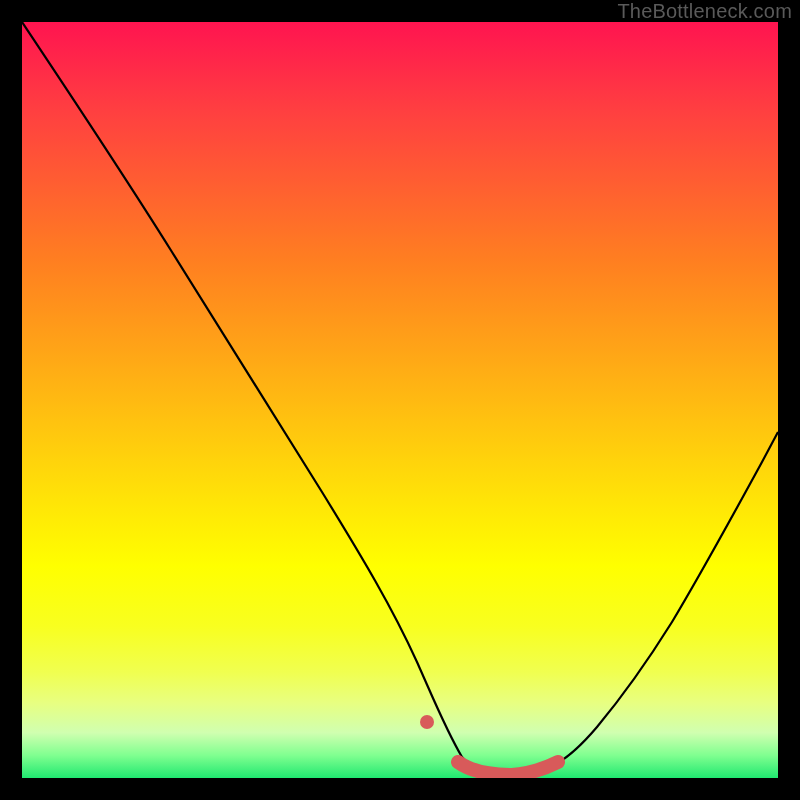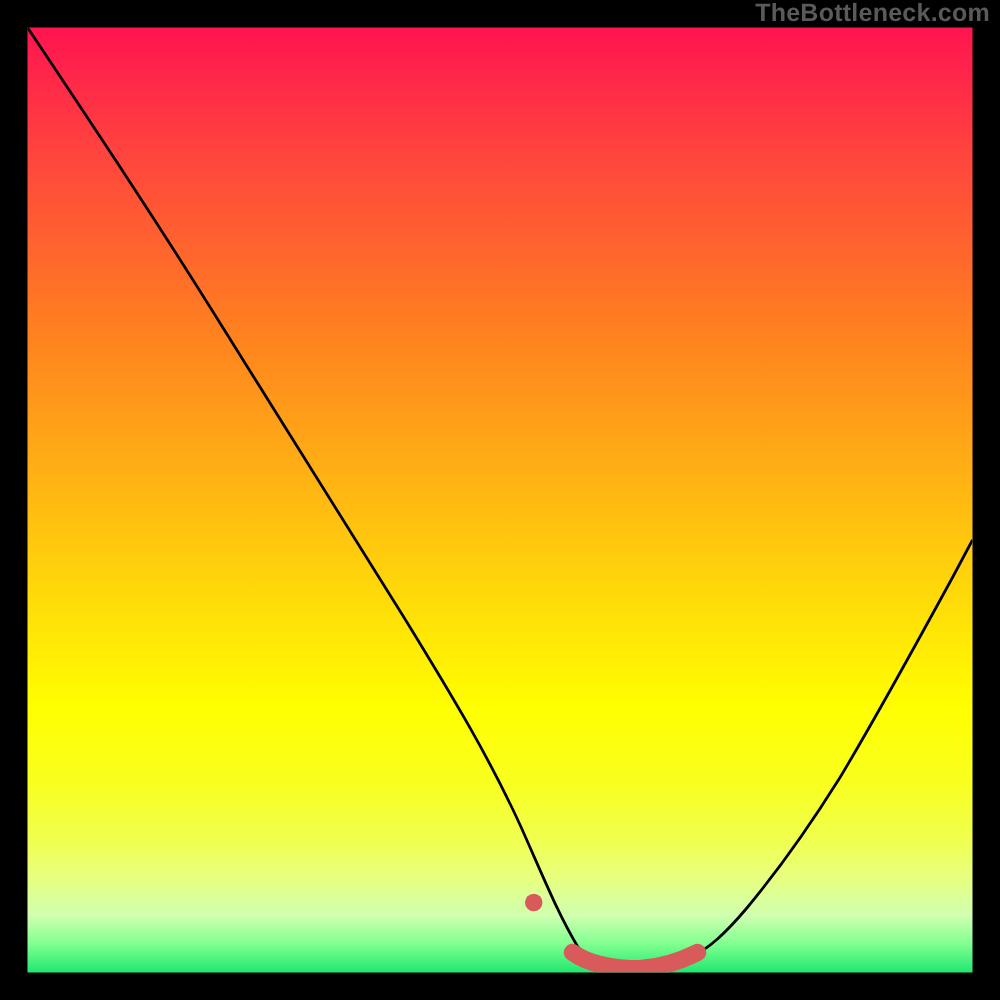--- a/index.html
+++ b/index.html
@@ -38,21 +38,21 @@
       #d0ffb0 94%,
       #80ff90 97%,
       #20e870 100%);
   }
   .watermark {
     position: absolute;
     top: 0px;
     right: 8px;
     font-family: Arial, Helvetica, sans-serif;
     font-size: 20px;
-    font-weight: 700;
+    font-weight: 400;
     color: #5a5a5a;
     letter-spacing: 0.2px;
     z-index: 10;
   }
   svg.curve {
     position: absolute;
     left: 0;
     top: 0;
     width: 756px;
     height: 756px;

